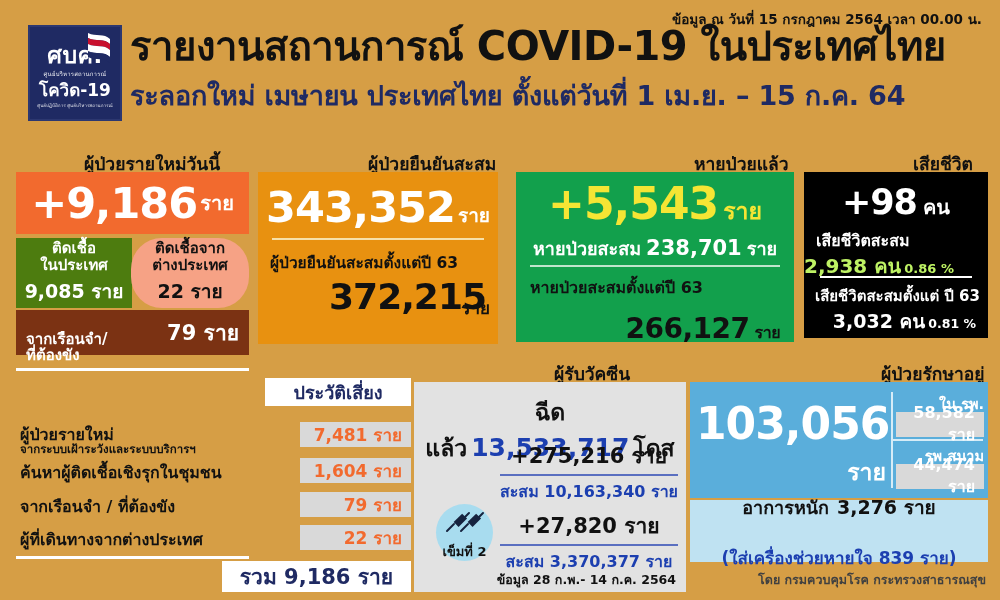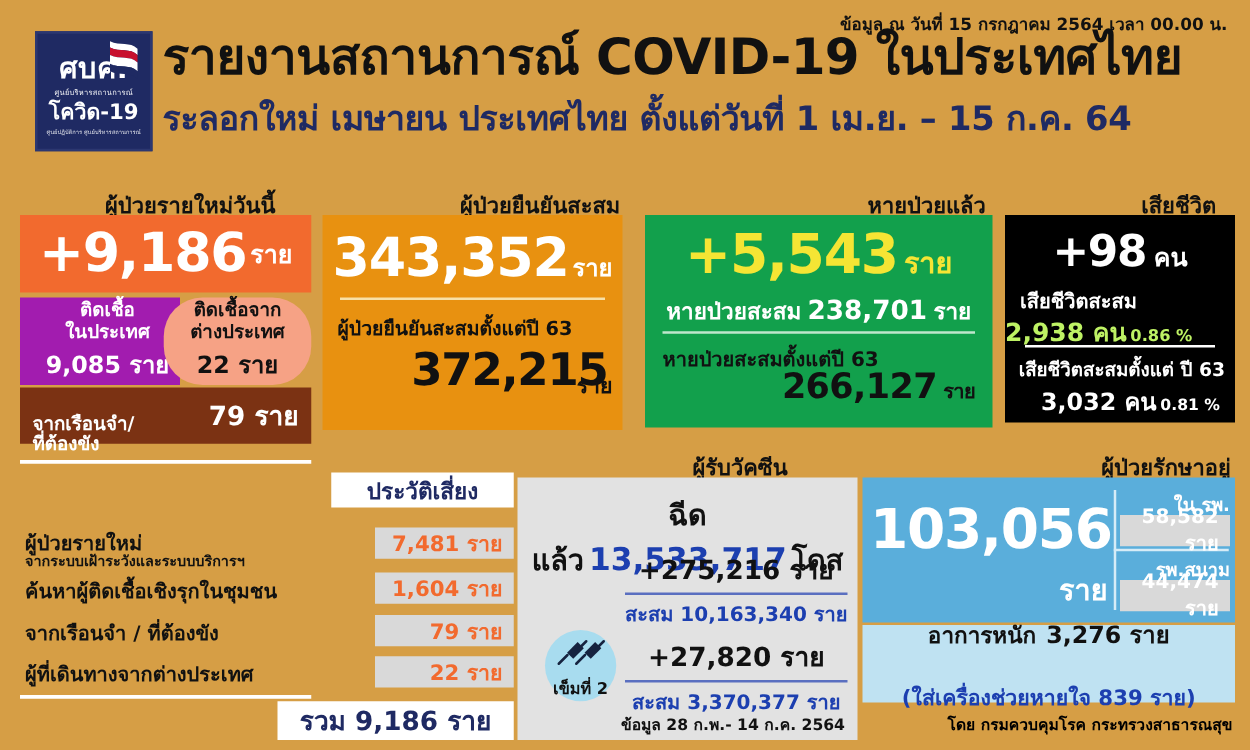--- a/index.html
+++ b/index.html
@@ -31,21 +31,21 @@
 
   
   .cardhead{font-size:17.5px;font-weight:bold;color:#111;}
 
   
   #c1head{left:84px;top:150px;}
   #c1main{left:16px;top:172px;width:233px;height:62px;background:#f26a2e;
     display:flex;align-items:center;justify-content:center;}
   #c1main .big{font-size:43px;font-weight:bold;color:#fff;line-height:1;letter-spacing:-1px;}
   #c1main .unit{font-size:20px;font-weight:bold;color:#fff;margin-left:3px;}
-  #c1l{left:16px;top:238px;width:116px;height:70px;background:#a21caf;padding-left:12px;}
+  #c1l{left:16px;top:238px;width:116px;height:70px;background:#4d7c0f;}
   #c1r{left:131px;top:238px;width:118px;height:70px;background:#f6a285;border-radius:31px;}
   .sub2box{display:flex;flex-direction:column;align-items:center;justify-content:center;text-align:center;}
   #c1l .lbl{font-size:15px;font-weight:bold;color:#fff;line-height:1.08;}
   #c1l .val{font-size:19px;font-weight:bold;color:#fff;margin-top:3px;}
   #c1r .lbl{font-size:15px;font-weight:bold;color:#111;line-height:1.08;}
   #c1r .val{font-size:19px;font-weight:bold;color:#111;margin-top:3px;}
   #c1prison{left:16px;top:310px;width:233px;height:45px;background:#7b3213;
     display:flex;align-items:center;padding:0 10px;box-sizing:border-box;}
   #c1prison .lbl{font-size:15px;font-weight:bold;color:#fff;line-height:1.05;margin-top:31px;}
   #c1prison .val{font-size:21px;font-weight:bold;color:#fff;margin-left:auto;}
@@ -90,21 +90,21 @@
   #c3head{left:694px;top:150px;}
   #c3{left:516px;top:172px;width:278px;height:170px;background:#12a04c;}
   #c3 .big{position:absolute;left:0;top:6px;width:278px;text-align:center;}
   #c3 .bignum{font-size:44px;font-weight:bold;color:#f5e534;letter-spacing:-1px;}
   #c3 .bigunit{font-size:23px;font-weight:bold;color:#f5e534;margin-left:5px;}
   #c3 .cum{position:absolute;left:0;top:62px;width:278px;text-align:center;
     font-size:18px;font-weight:bold;color:#fff;}
   #c3 .cum .n{font-size:21px;margin:0 5px;}
   #c3 .hr{position:absolute;left:14px;top:93px;width:250px;height:2px;background:#bfe6cc;}
   #c3 .sublbl{position:absolute;left:14px;top:103px;font-size:16px;font-weight:bold;color:#111;}
-  #c3 .subnum{position:absolute;left:0;top:120px;width:264px;text-align:right;
+  #c3 .subnum{position:absolute;left:0;top:140px;width:264px;text-align:right;
     font-size:28px;font-weight:bold;color:#111;letter-spacing:-.5px;}
   #c3 .subunit{font-size:16px;margin-left:5px;}
 
   
   #c4head{left:913px;top:150px;}
   #c4{left:804px;top:172px;width:184px;height:166px;background:#000;}
   #c4 .big{position:absolute;left:0;top:10px;width:184px;text-align:center;}
   #c4 .bignum{font-size:35px;font-weight:bold;color:#fff;letter-spacing:-1px;}
   #c4 .bigunit{font-size:20px;font-weight:bold;color:#fff;margin-left:6px;}
   #c4 .l1{position:absolute;left:12px;top:56px;font-size:16px;font-weight:bold;color:#fff;}
@@ -151,21 +151,21 @@
   #tmain .rlbl{position:absolute;left:206px;width:88px;text-align:right;
     font-size:14.5px;font-weight:bold;color:#fff;}
   #tmain .rval{position:absolute;left:206px;width:88px;text-align:right;
     font-size:16px;font-weight:bold;color:#fff;}
   #tl1{top:10px;} #tv1{top:30px;} #tl2{top:62px;} #tv2{top:82px;}
   #tsevere{left:690px;top:500px;width:298px;height:62px;background:#bfe2f2;
     display:flex;flex-direction:column;align-items:center;justify-content:center;}
   #tsevere .r1{font-size:18px;font-weight:bold;color:#111;}
   #tsevere .r1 .n{font-size:19px;margin-left:8px;}
   #tsevere .r2{font-size:17px;font-weight:bold;color:#1c3fb0;margin-top:22px;}
-  #credit{right:14px;top:570px;font-size:12.5px;font-weight:bold;color:#000000;}
+  #credit{right:14px;top:570px;font-size:12.5px;font-weight:bold;color:#404040;}
 </style>
 </head>
 <body>
 
 <div class="abs" id="header">
 
   <div class="abs" id="logo">
     <div class="flagwrap">
       <svg width="26" height="34" viewBox="0 0 26 34">
         <path d="M2,2 C10,6 18,2 24,8 L24,13 C18,7 10,11 2,7 Z" fill="#ffffff"></path>

